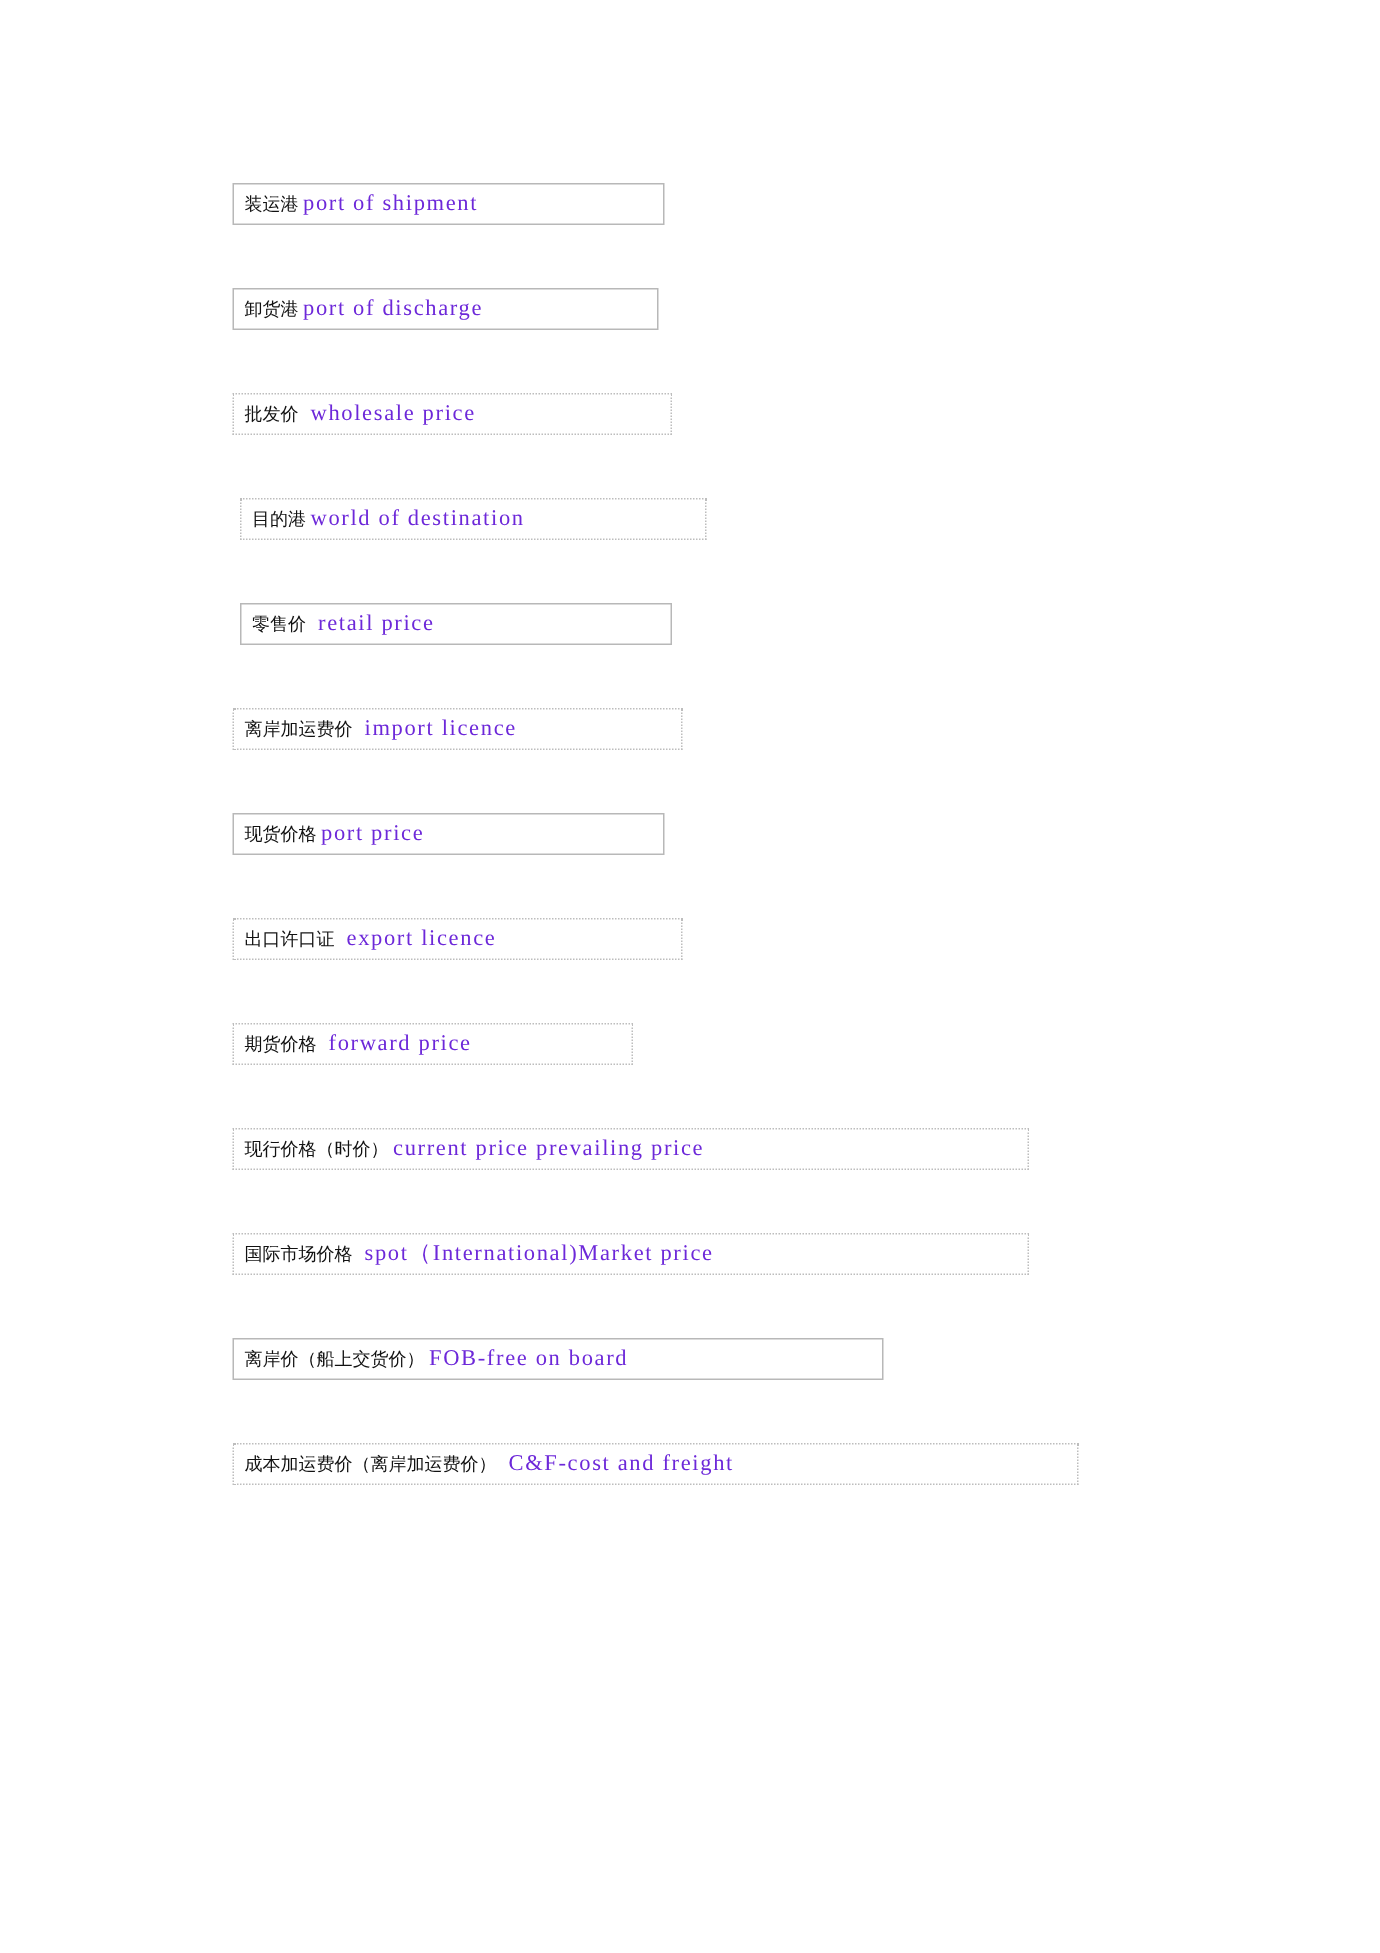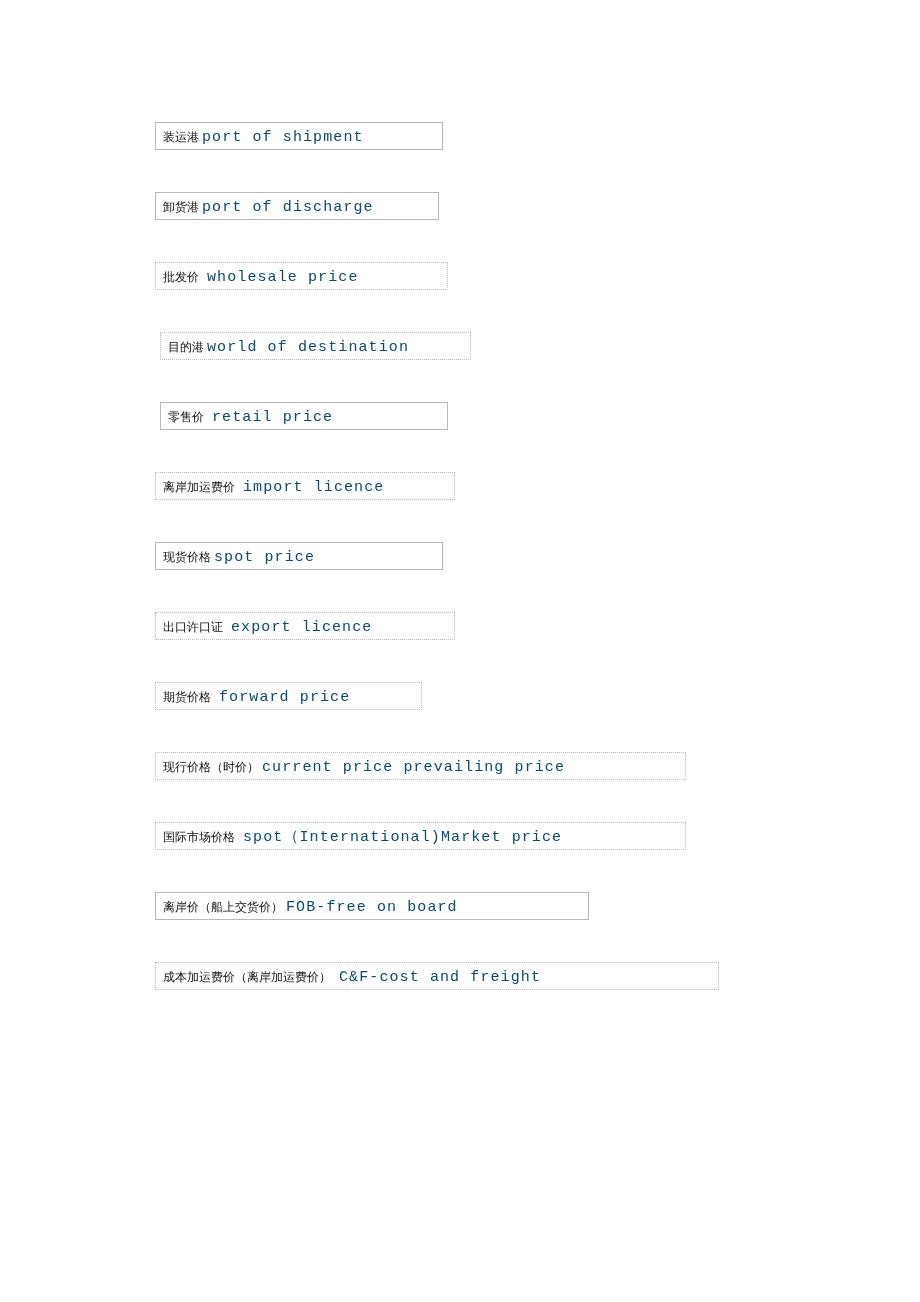--- a/index.html
+++ b/index.html
@@ -64,41 +64,41 @@
   
   .cn {
     font-family: "DejaVu Sans", "Liberation Sans", sans-serif;
     font-size: 12px;
     letter-spacing: 0px;
     color: #111111;
   }
 
   
   .en {
-    font-family: Liberation Mono, monospace;
+    font-family: Liberation Serif, serif;
     font-size: 15px;
     letter-spacing: 1.1px;
-    color: #0c4a6e;
+    color: #6d28d9;
   }
 
   .gap-sm { display: inline-block; width: 3px; }
   .gap-md { display: inline-block; width: 8px; }
 </style>
 </head>
 <body>
 
 <div id="page">
   <div id="term-list">
       <div class="term-row"><div class="term-box" style="width: 288px;"><span class="term-text"><span class="cn">装运港</span><span class="gap-sm"></span><span class="en">port of shipment</span></span></div></div>
       <div class="term-row"><div class="term-box" style="width: 284px;"><span class="term-text"><span class="cn">卸货港</span><span class="gap-sm"></span><span class="en">port of discharge</span></span></div></div>
       <div class="term-row"><div class="term-box dotted" style="width: 293px;"><span class="term-text"><span class="cn">批发价</span><span class="gap-md"></span><span class="en">wholesale price</span></span></div></div>
       <div class="term-row"><div class="term-box dotted" style="width: 311px; margin-left: 5px;"><span class="term-text"><span class="cn">目的港</span><span class="gap-sm"></span><span class="en">world of destination</span></span></div></div>
       <div class="term-row"><div class="term-box" style="width: 288px; margin-left: 5px;"><span class="term-text"><span class="cn">零售价</span><span class="gap-md"></span><span class="en">retail price</span></span></div></div>
       <div class="term-row"><div class="term-box dotted" style="width: 300px;"><span class="term-text"><span class="cn">离岸加运费价</span><span class="gap-md"></span><span class="en">import licence</span></span></div></div>
-      <div class="term-row"><div class="term-box" style="width: 288px;"><span class="term-text"><span class="cn">现货价格</span><span class="gap-sm"></span><span class="en">spot price</span></span></div></div>
+      <div class="term-row"><div class="term-box" style="width: 288px;"><span class="term-text"><span class="cn">现货价格</span><span class="gap-sm"></span><span class="en">port price</span></span></div></div>
       <div class="term-row"><div class="term-box dotted" style="width: 300px;"><span class="term-text"><span class="cn">出口许口证</span><span class="gap-md"></span><span class="en">export licence</span></span></div></div>
       <div class="term-row"><div class="term-box dotted" style="width: 267px;"><span class="term-text"><span class="cn">期货价格</span><span class="gap-md"></span><span class="en">forward price</span></span></div></div>
       <div class="term-row"><div class="term-box dotted" style="width: 531px;"><span class="term-text"><span class="cn">现行价格（时价）</span><span class="gap-sm"></span><span class="en">current price prevailing price</span></span></div></div>
       <div class="term-row"><div class="term-box dotted" style="width: 531px;"><span class="term-text"><span class="cn">国际市场价格</span><span class="gap-md"></span><span class="en">spot（International)Market price</span></span></div></div>
       <div class="term-row"><div class="term-box" style="width: 434px;"><span class="term-text"><span class="cn">离岸价（船上交货价）</span><span class="gap-sm"></span><span class="en">FOB-free on board</span></span></div></div>
       <div class="term-row"><div class="term-box dotted" style="width: 564px;"><span class="term-text"><span class="cn">成本加运费价（离岸加运费价）</span><span class="gap-md"></span><span class="en">C&amp;F-cost and freight</span></span></div></div>
     </div>
 </div>
 
 </body></html>

